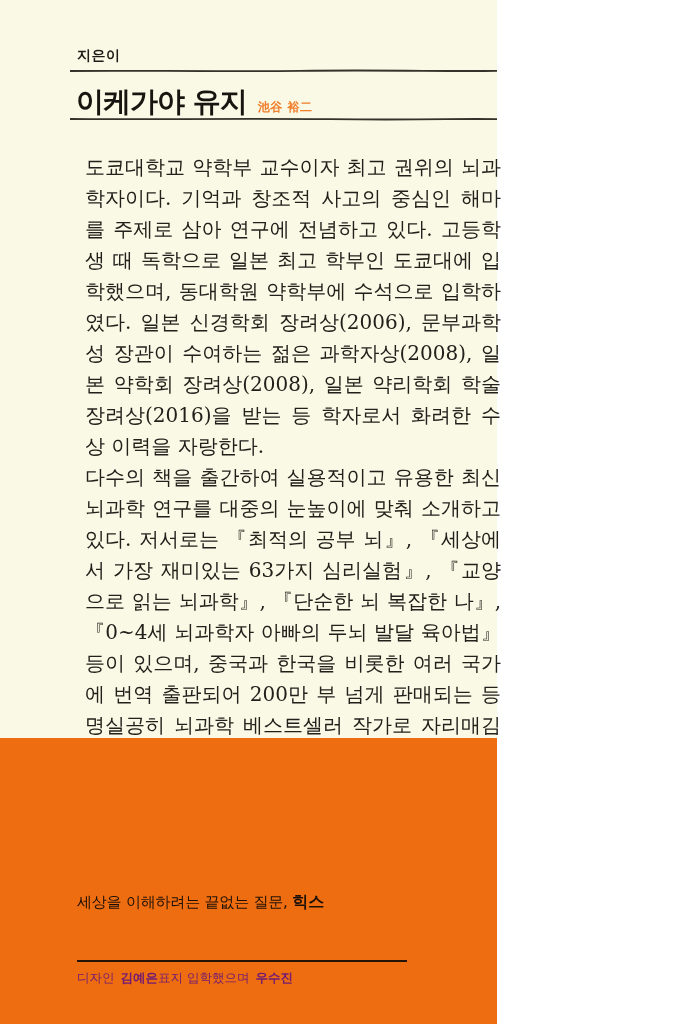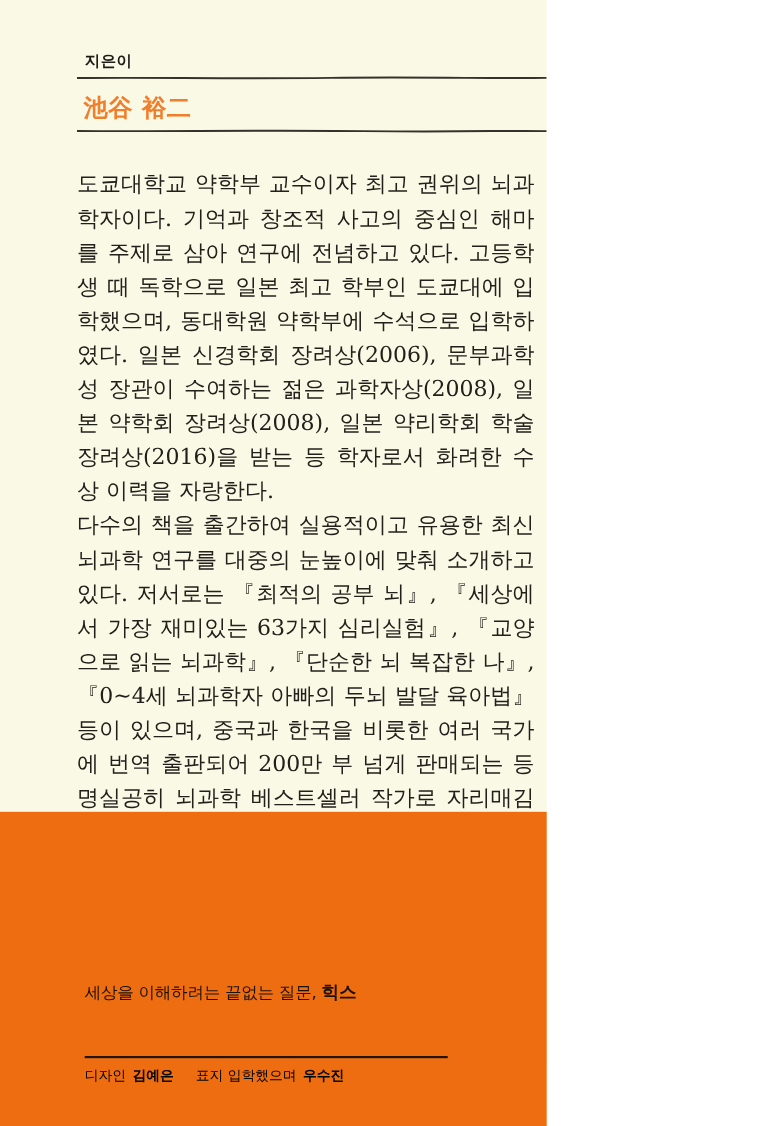--- a/index.html
+++ b/index.html
@@ -32,64 +32,65 @@
   .title-row {
     position:absolute; left:76px; top:83px;
     display:flex; align-items:baseline; gap:11px;
     white-space:nowrap;
   }
   .author-ko {
     font-size:28px; font-weight:800; color:#17150f;
     letter-spacing:-1px;
   }
   .author-ja {
-    font-size:22px; font-weight:bold; color:#F07E2B;
+    font-size:12px; font-weight:bold; color:#F07E2B;
     letter-spacing:0.5px;
   }
   .bio {
-    position:absolute; left:70px; top:152px; width:416px;
+    position:absolute; left:85px; top:152px; width:416px;
     font-family:"DejaVu Serif", serif;
     font-size:20px; line-height:31px;
     color:#22201a;
     text-align:justify;
   }
   .bio p { margin:0; }
   .tagline {
     position:absolute; left:77px; top:892px;
     font-size:15px; color:#1d1006;
     letter-spacing:-0.2px;
     white-space:nowrap;
   }
   .tagline .imprint { font-weight:bold; font-size:16px; letter-spacing:0; }
   .tagline-rule {
     position:absolute; left:77px; top:960px;
     width:330px; height:2px; background:#241408;
   }
   .credits {
     position:absolute; left:77px; top:970px;
-    font-size:12.5px; color:#000000;
-    display:flex; gap:20px; white-space:nowrap;justify-content:center;
+    font-size:12.5px; color:#701a75;
+    display:flex; white-space:nowrap;justify-content:center;
   }
   .credit { display:flex; gap:6px; }
   .credit .name { font-weight:bold; }
 </style>
 </head>
 <body>
 
 <div class="page">
 
   <div class="flap">
 
     <div class="role-label">지은이</div>
 
     <svg class="rule rule-1" viewBox="0 0 427 4" preserveAspectRatio="none">
       <path d="M0,2 C 60,1.2 140,2.8 230,1.8 S 380,2.6 427,1.8" stroke="#34322a" stroke-width="1.8" fill="none"></path>
     </svg>
 
     <div class="title-row">
+      <span class="author-ko">이케가야 유지</span>
       <span class="author-ja">池谷 裕二</span>
     </div>
 
     <svg class="rule rule-2" viewBox="0 0 427 4" preserveAspectRatio="none">
       <path d="M0,2 C 70,2.8 160,1.2 260,2.2 S 390,1.4 427,2.2" stroke="#34322a" stroke-width="1.8" fill="none"></path>
     </svg>
 
     <div class="bio">
       <p>도쿄대학교 약학부 교수이자 최고 권위의 뇌과학자이다. 기억과 창조적 사고의 중심인 해마를 주제로 삼아 연구에 전념하고 있다. 고등학생 때 독학으로 일본 최고 학부인 도쿄대에 입학했으며, 동대학원 약학부에 수석으로 입학하였다. 일본 신경학회 장려상(2006), 문부과학성 장관이 수여하는 젊은 과학자상(2008), 일본 약학회 장려상(2008), 일본 약리학회 학술 장려상(2016)을 받는 등 학자로서 화려한 수상 이력을 자랑한다.</p>
       <p>다수의 책을 출간하여 실용적이고 유용한 최신 뇌과학 연구를 대중의 눈높이에 맞춰 소개하고 있다. 저서로는 『최적의 공부 뇌』, 『세상에서 가장 재미있는 63가지 심리실험』, 『교양으로 읽는 뇌과학』, 『단순한 뇌 복잡한 나』, 『0~4세 뇌과학자 아빠의 두뇌 발달 육아법』 등이 있으며, 중국과 한국을 비롯한 여러 국가에 번역 출판되어 200만 부 넘게 판매되는 등 명실공히 뇌과학 베스트셀러 작가로 자리매김하였다.</p>

